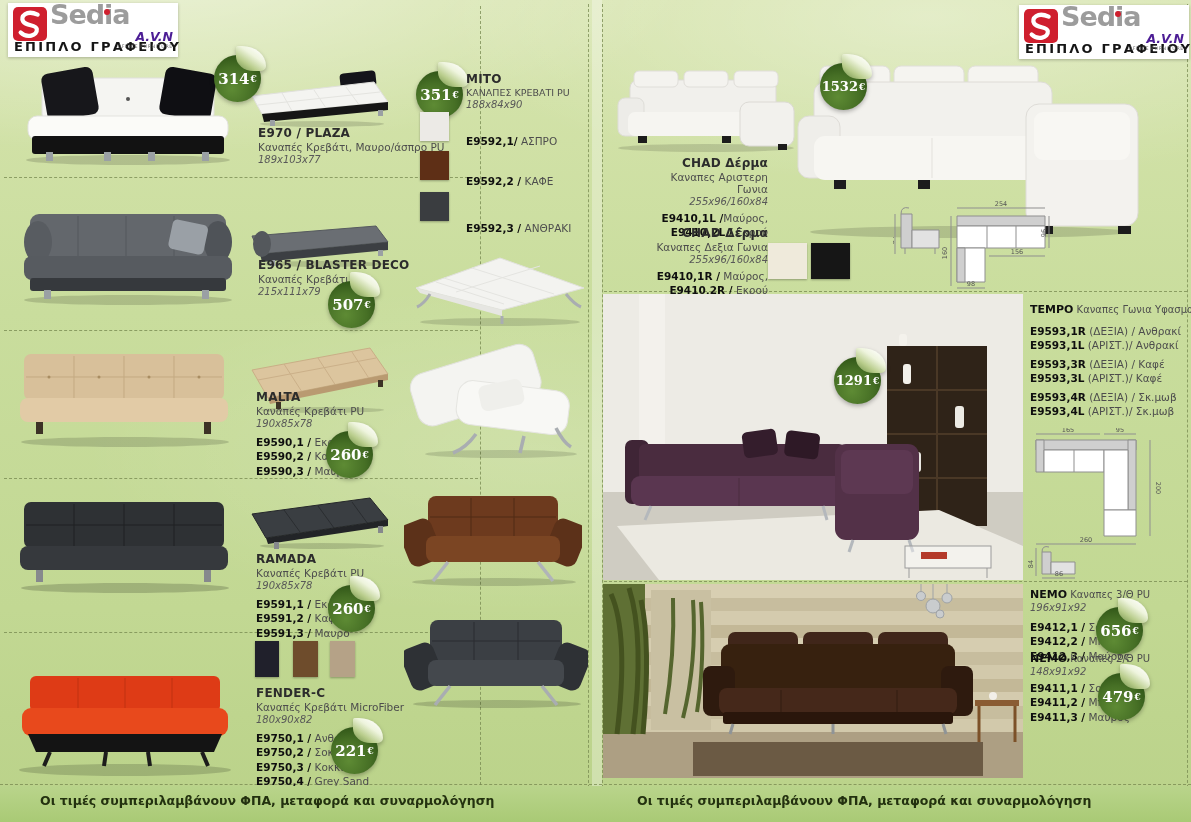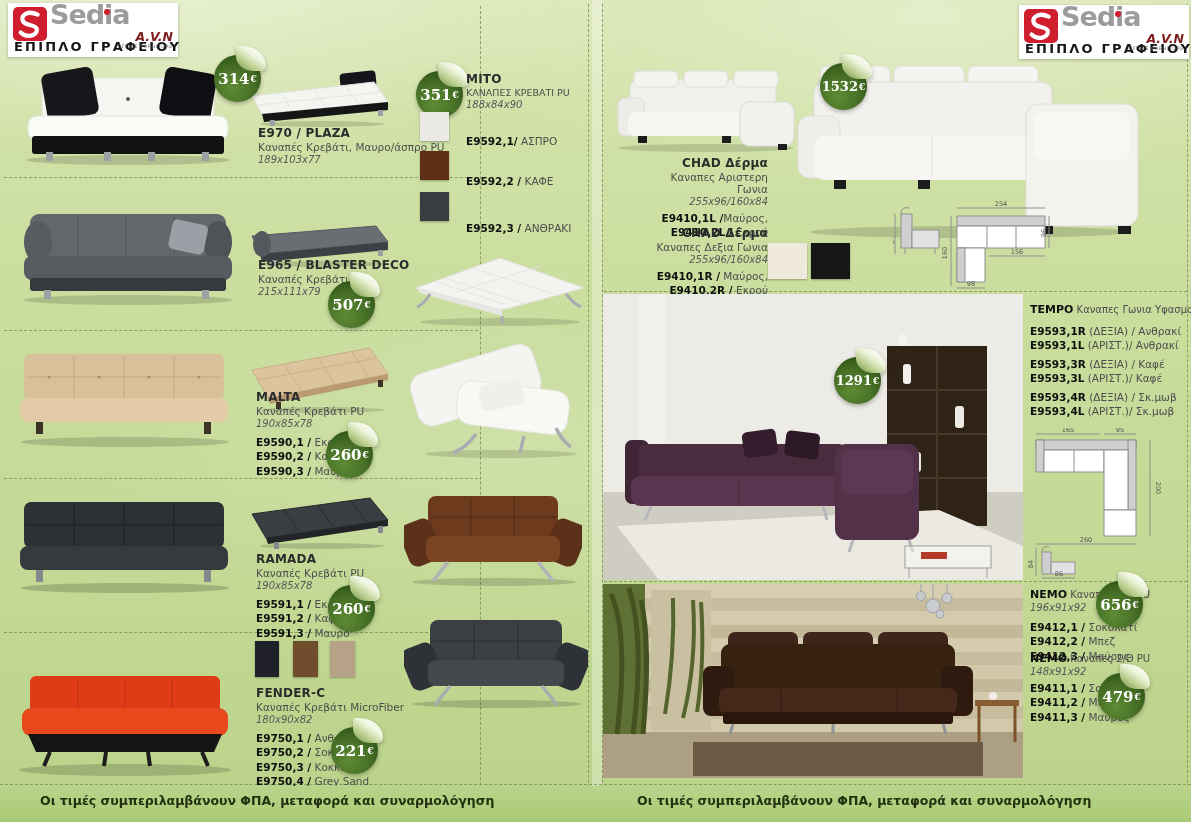--- a/index.html
+++ b/index.html
@@ -20,21 +20,21 @@
   
   .footband{position:absolute;left:0;top:786px;width:1191px;height:36px;
     background:linear-gradient(180deg,#b9d48b,#a9ca75)}
   .footnote{position:absolute;top:793px;font-size:12.5px;font-weight:bold;color:#23310f}
   
   .logo{position:absolute;width:170px;height:54px;background:#fff;box-shadow:0 1px 3px rgba(0,0,0,.25);padding:3px 4px;box-sizing:border-box}
   .logo .mark{position:absolute;left:5px;top:4px;width:34px;height:34px}
   .logo .name{position:absolute;left:42px;top:-4px;font-size:27px;font-weight:bold;color:#9c9c9c;letter-spacing:-1px}
   .logo .idot{position:absolute;left:96px;top:6px;width:6px;height:6px;border-radius:50%;background:#cf1f2e}
   .logo .tag{position:absolute;left:6px;top:36px;font-size:13px;font-weight:bold;color:#151515;letter-spacing:2.2px;white-space:nowrap}
-  .logo .avn{position:absolute;right:5px;top:28px;font-size:12.5px;font-weight:900;font-style:italic;color:#7f1d1d;line-height:1}
+  .logo .avn{position:absolute;right:5px;top:28px;font-size:12.5px;font-weight:900;font-style:italic;color:#4c1d95;line-height:1}
   .logo .avnsub{position:absolute;right:5px;top:41px;font-size:4.8px;color:#6d6d6d;letter-spacing:.6px}
   
   .badge{position:absolute;width:54px;height:56px;filter:drop-shadow(0 2px 2px rgba(0,0,0,.28))}
   .badge .fold{position:absolute;right:2px;top:0;width:30px;height:25px;
     background:linear-gradient(215deg,#ffffff 12%,#eef4dd 40%,#b9cd8c 68%,#7e9c55 92%);
     border-radius:2px 95% 6px 70%;z-index:2}
   .badge .circle{position:absolute;left:0;bottom:0;width:47px;height:47px;border-radius:50%;
     background:radial-gradient(circle at 38% 72%,#5e8b34 0%,#466f25 48%,#2e5316 80%);
     display:flex;align-items:center;justify-content:center;z-index:1;
     color:#fff;font-family:"DejaVu Serif","Liberation Serif",serif;font-weight:bold;font-size:15px}
@@ -574,21 +574,21 @@
 
 <div class="pinfo" style="left:1030px;top:588px;width:155px">
   <div class="hline"><b>NEMO</b> <span>Καναπες 3/Θ PU</span></div>
   <div class="pdims">196x91x92</div>
   <div class="vlist" style="margin-top:7px">
     <div class="vline"><b>E9412,1 /</b> <span>Σοκολατί</span></div>
     <div class="vline"><b>E9412,2 /</b> <span>Μπεζ</span></div>
     <div class="vline"><b>E9412,3 /</b> <span>Μαύρος</span></div>
   </div>
 </div>
-<div class="badge" style="left:1096px;top:572px">
+<div class="badge" style="left:1096px;top:598px">
   <div class="fold"></div>
   <div class="circle">
       <span>656</span>
       <span class="eur">€</span>
     </div>
 </div>
 <div class="pinfo" style="left:1030px;top:652px;width:155px">
   <div class="hline"><b>NEMO</b> <span>Καναπες 2/Θ PU</span></div>
   <div class="pdims">148x91x92</div>
   <div class="vlist" style="margin-top:4px">

